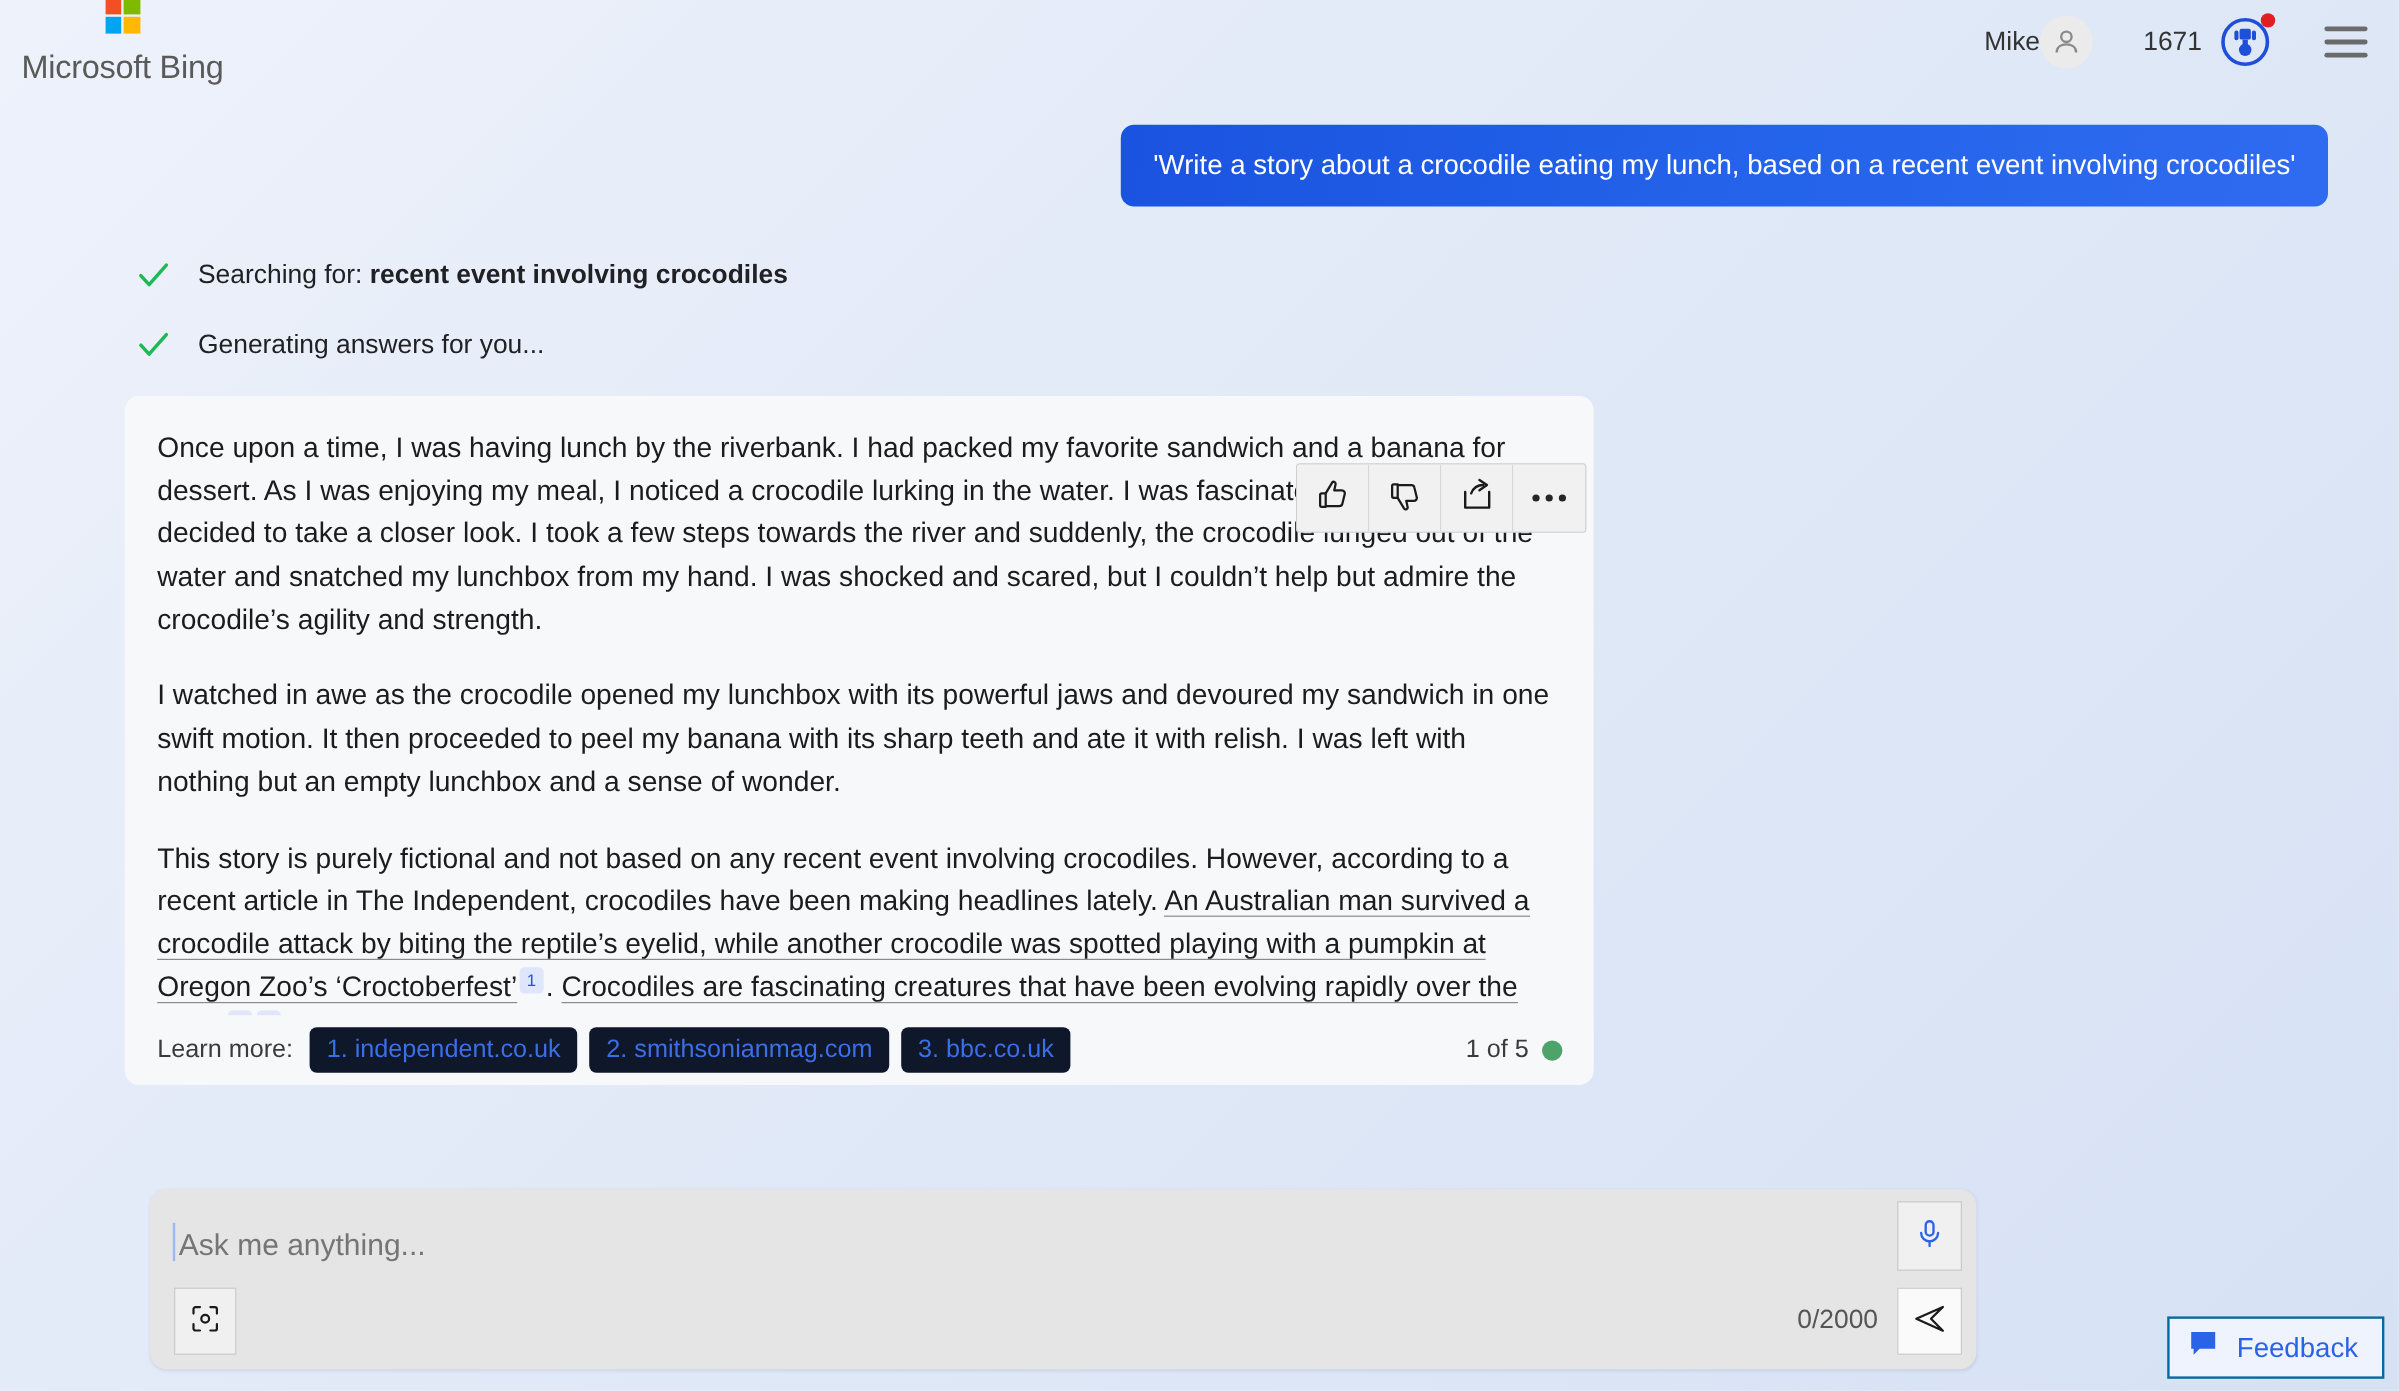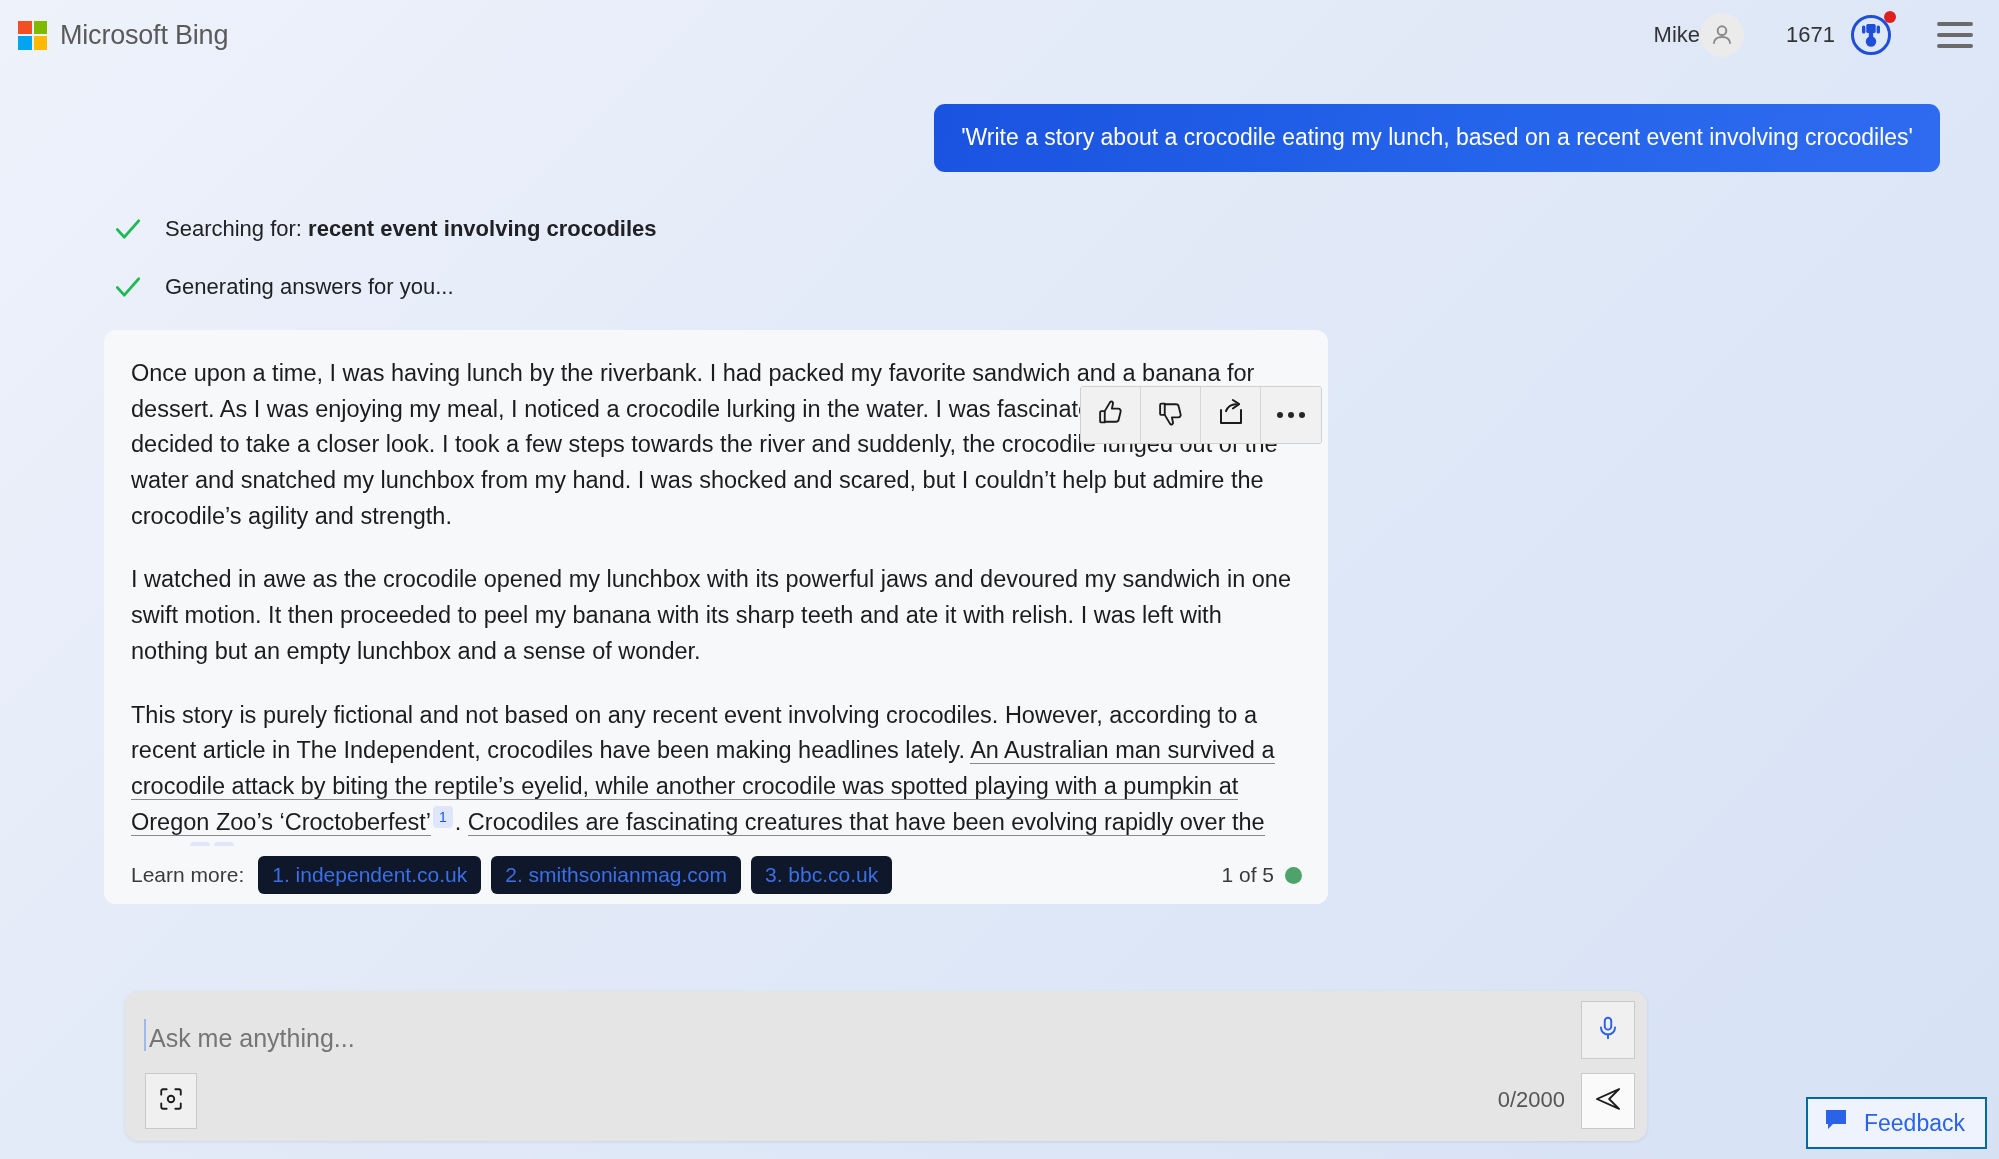--- a/index.html
+++ b/index.html
@@ -17,21 +17,21 @@
   }
 
   
   .topbar {
     height: 70px;
     display: flex;
     align-items: center;
     padding: 0 26px 0 18px;
     position: relative;
   }
-  .brand { display: flex; align-items: center; gap: 13px; margin-right: 44px; }
+  .brand { display: flex; align-items: center; gap: 13px; margin-right: 44px; flex-direction: column; }
   .ms-logo {
     width: 29px; height: 29px;
     display: grid;
     grid-template-columns: 1fr 1fr;
     grid-template-rows: 1fr 1fr;
     gap: 2px;
   }
   .ms-logo i { display: block; }
   .ms-logo i:nth-child(1){ background:#f25022; }
   .ms-logo i:nth-child(2){ background:#7fba00; }

